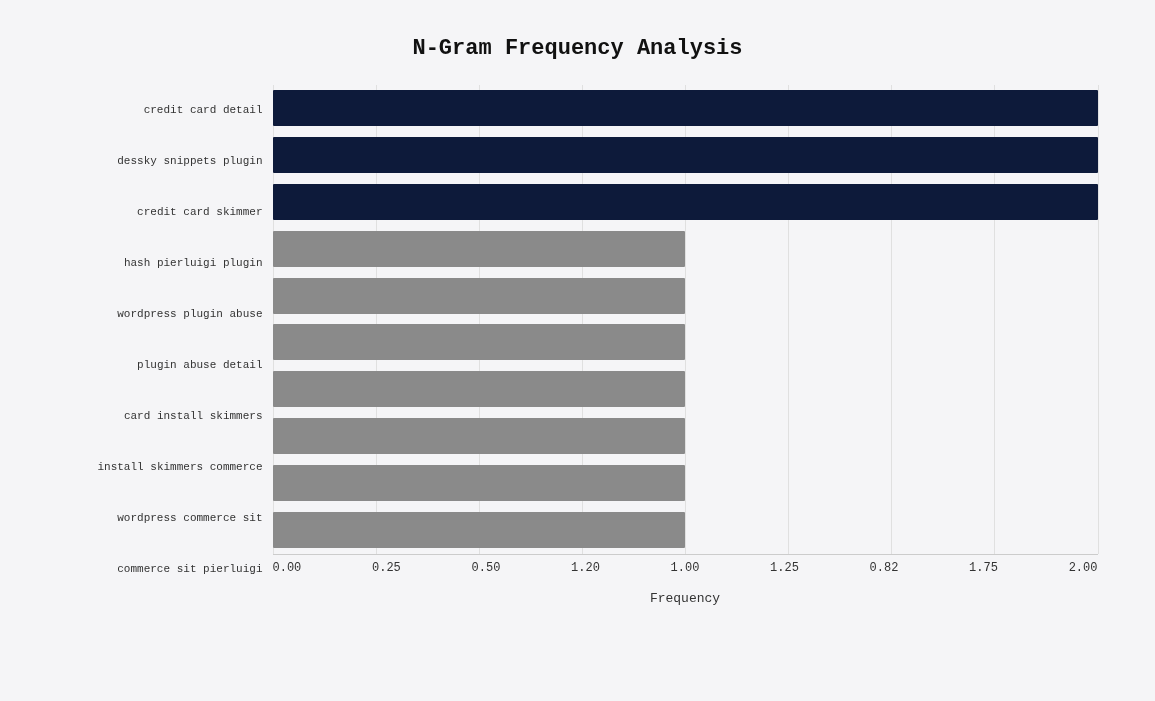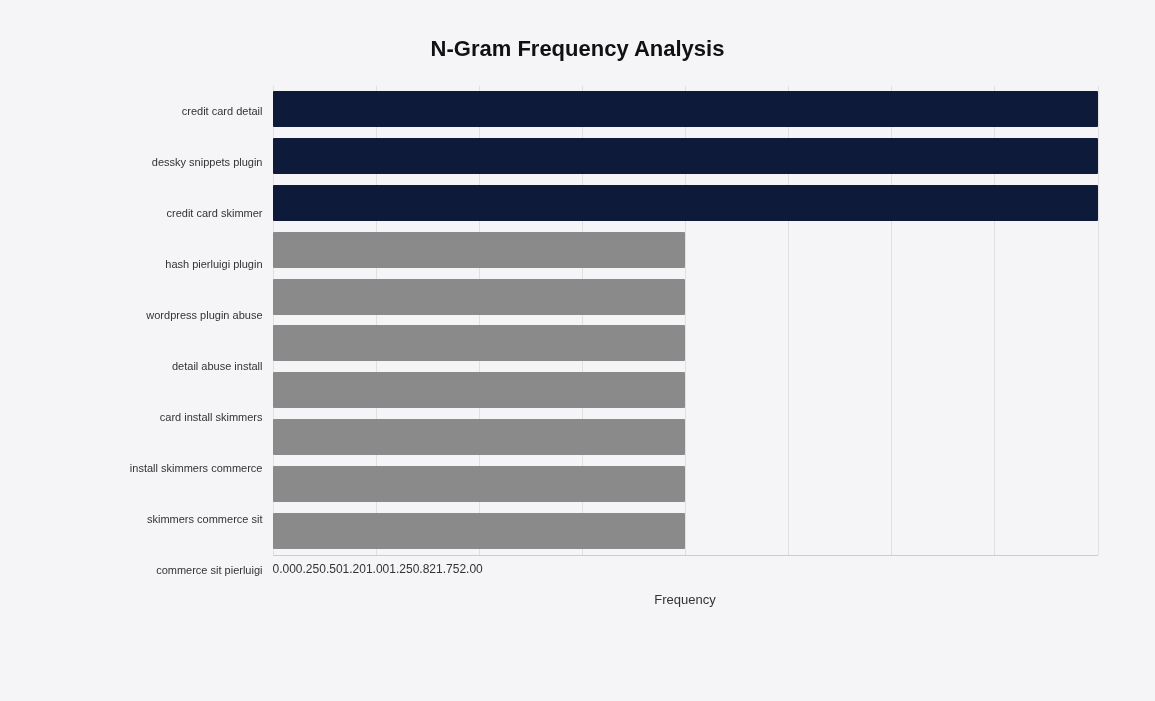--- a/index.html
+++ b/index.html
@@ -11,20 +11,21 @@
       display: flex;
       align-items: center;
       justify-content: center;
     }
     .chart-container {
       width: 1100px;
       height: 670px;
       background: #f5f5f7;
       padding: 20px 30px 60px 30px;
       position: relative;
+      font-family: Liberation Mono, monospace;
     }
     .chart-title {
       text-align: center;
       font-size: 22px;
       font-weight: bold;
       color: #111;
       margin-bottom: 24px;
     }
     .chart-area {
       display: flex;
@@ -89,20 +90,21 @@
       background: #8a8a8a;
     }
     .x-axis {
       height: 40px;
       display: flex;
       flex-direction: column;
     }
     .x-ticks {
       display: flex;
       flex-direction: row;
+      justify-content: space-between;
       padding-top: 6px;
     }
     .x-tick {
       font-size: 12px;
       color: #333;
       text-align: center;
     }
     .x-axis-line {
       width: 100%;
       height: 1px;
@@ -120,24 +122,24 @@
 
 <div class="chart-container">
   <div class="chart-title">N-Gram Frequency Analysis</div>
   <div class="chart-area">
     <div class="y-labels" id="y-labels">
         <div class="y-label">credit card detail</div>
         <div class="y-label">dessky snippets plugin</div>
         <div class="y-label">credit card skimmer</div>
         <div class="y-label">hash pierluigi plugin</div>
         <div class="y-label">wordpress plugin abuse</div>
-        <div class="y-label">detail abuse install</div>
+        <div class="y-label">plugin abuse detail</div>
         <div class="y-label">card install skimmers</div>
         <div class="y-label">install skimmers commerce</div>
-        <div class="y-label">skimmers commerce sit</div>
+        <div class="y-label">wordpress commerce sit</div>
         <div class="y-label">commerce sit pierluigi</div>
       </div>
     <div class="bars-and-xaxis">
       <div class="bars-area" id="bars-area">
         <div class="grid-lines" id="grid-lines">
             <div class="grid-line" style="left: 0%;"></div>
             <div class="grid-line" style="left: 12.5%;"></div>
             <div class="grid-line" style="left: 25%;"></div>
             <div class="grid-line" style="left: 37.5%;"></div>
             <div class="grid-line" style="left: 50%;"></div>

